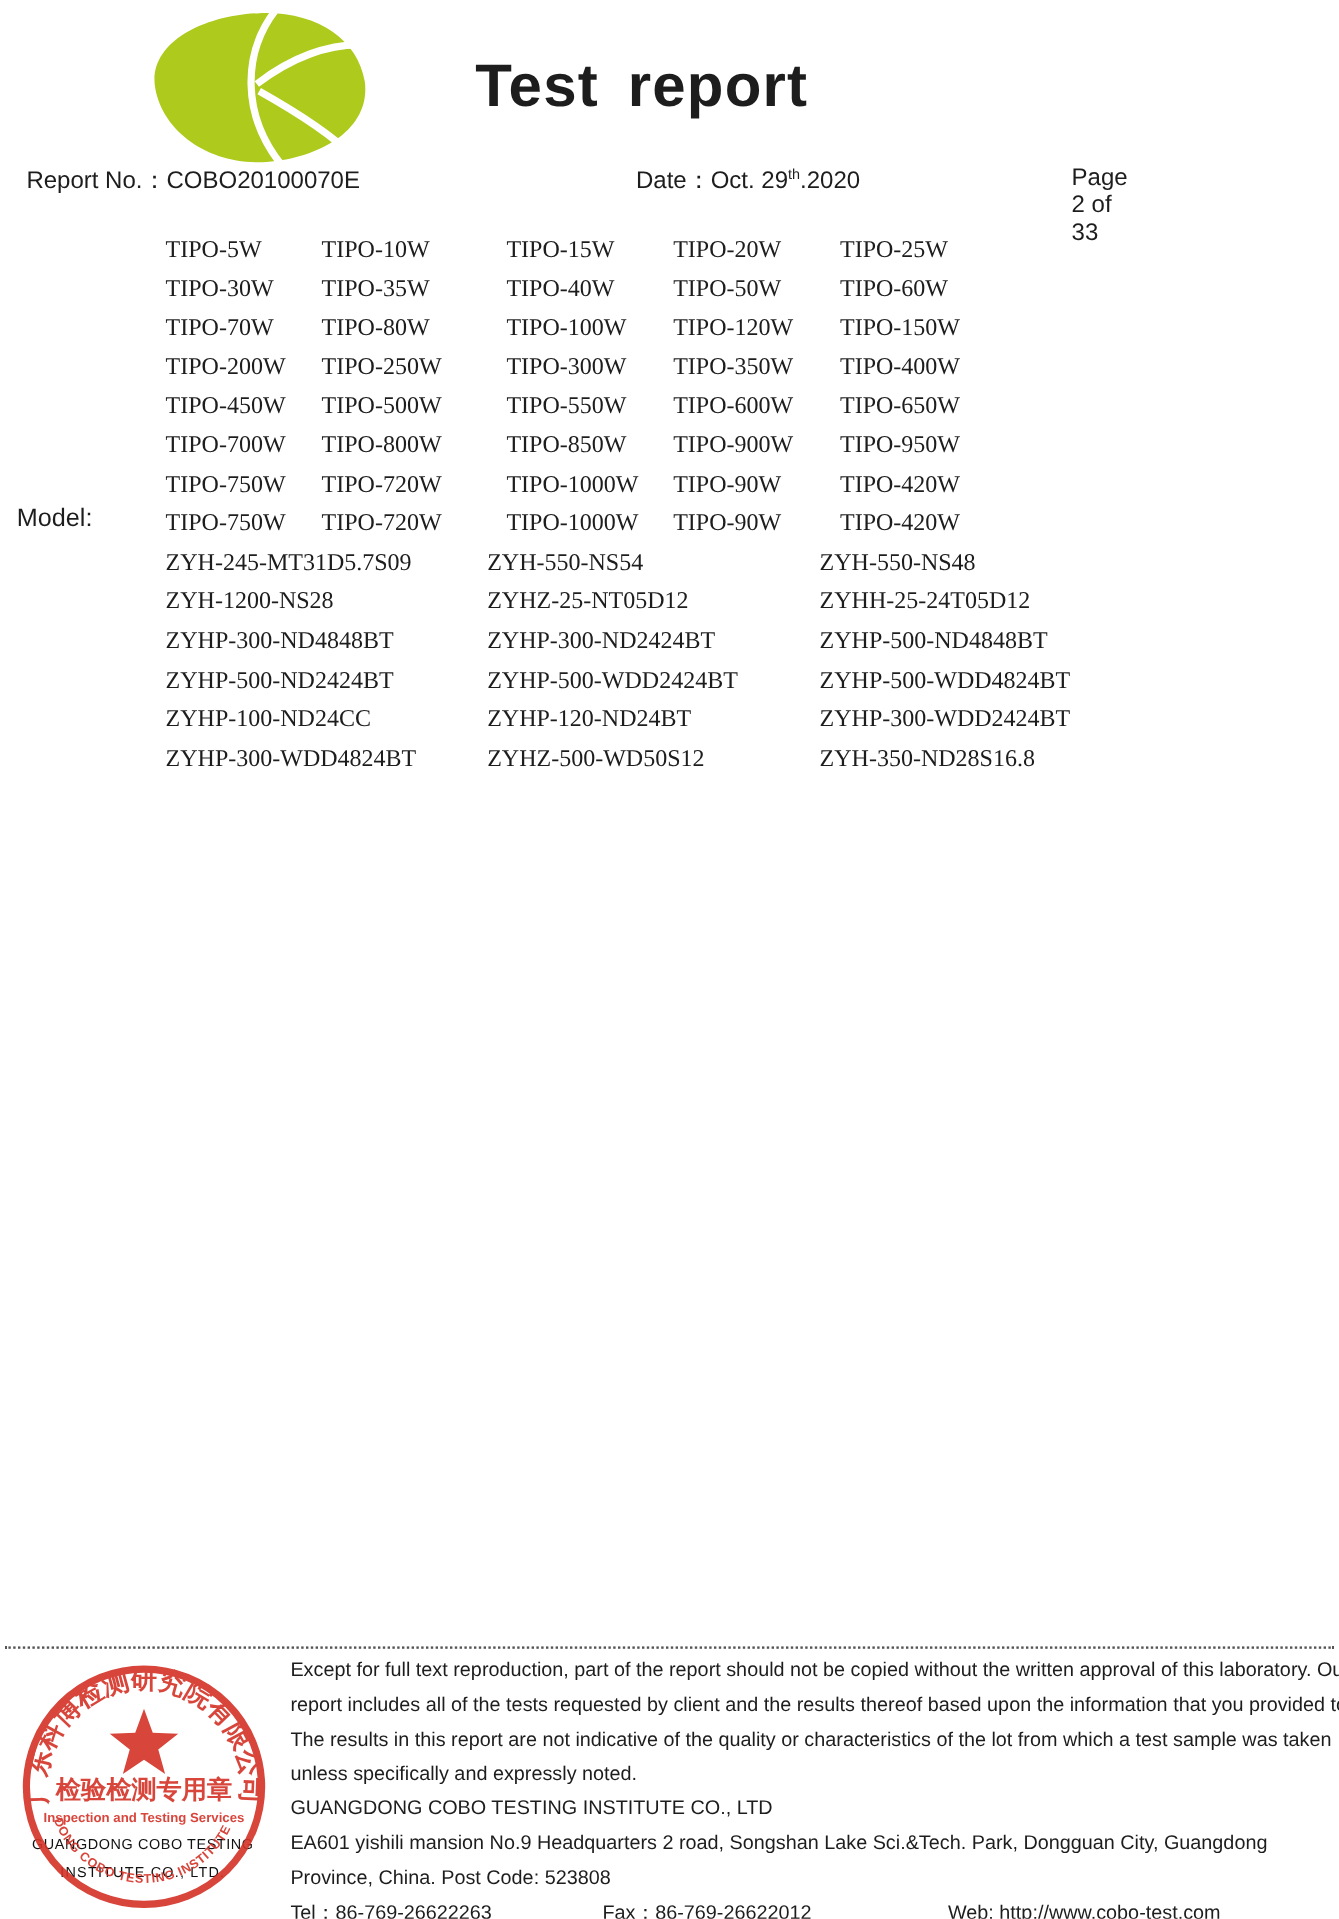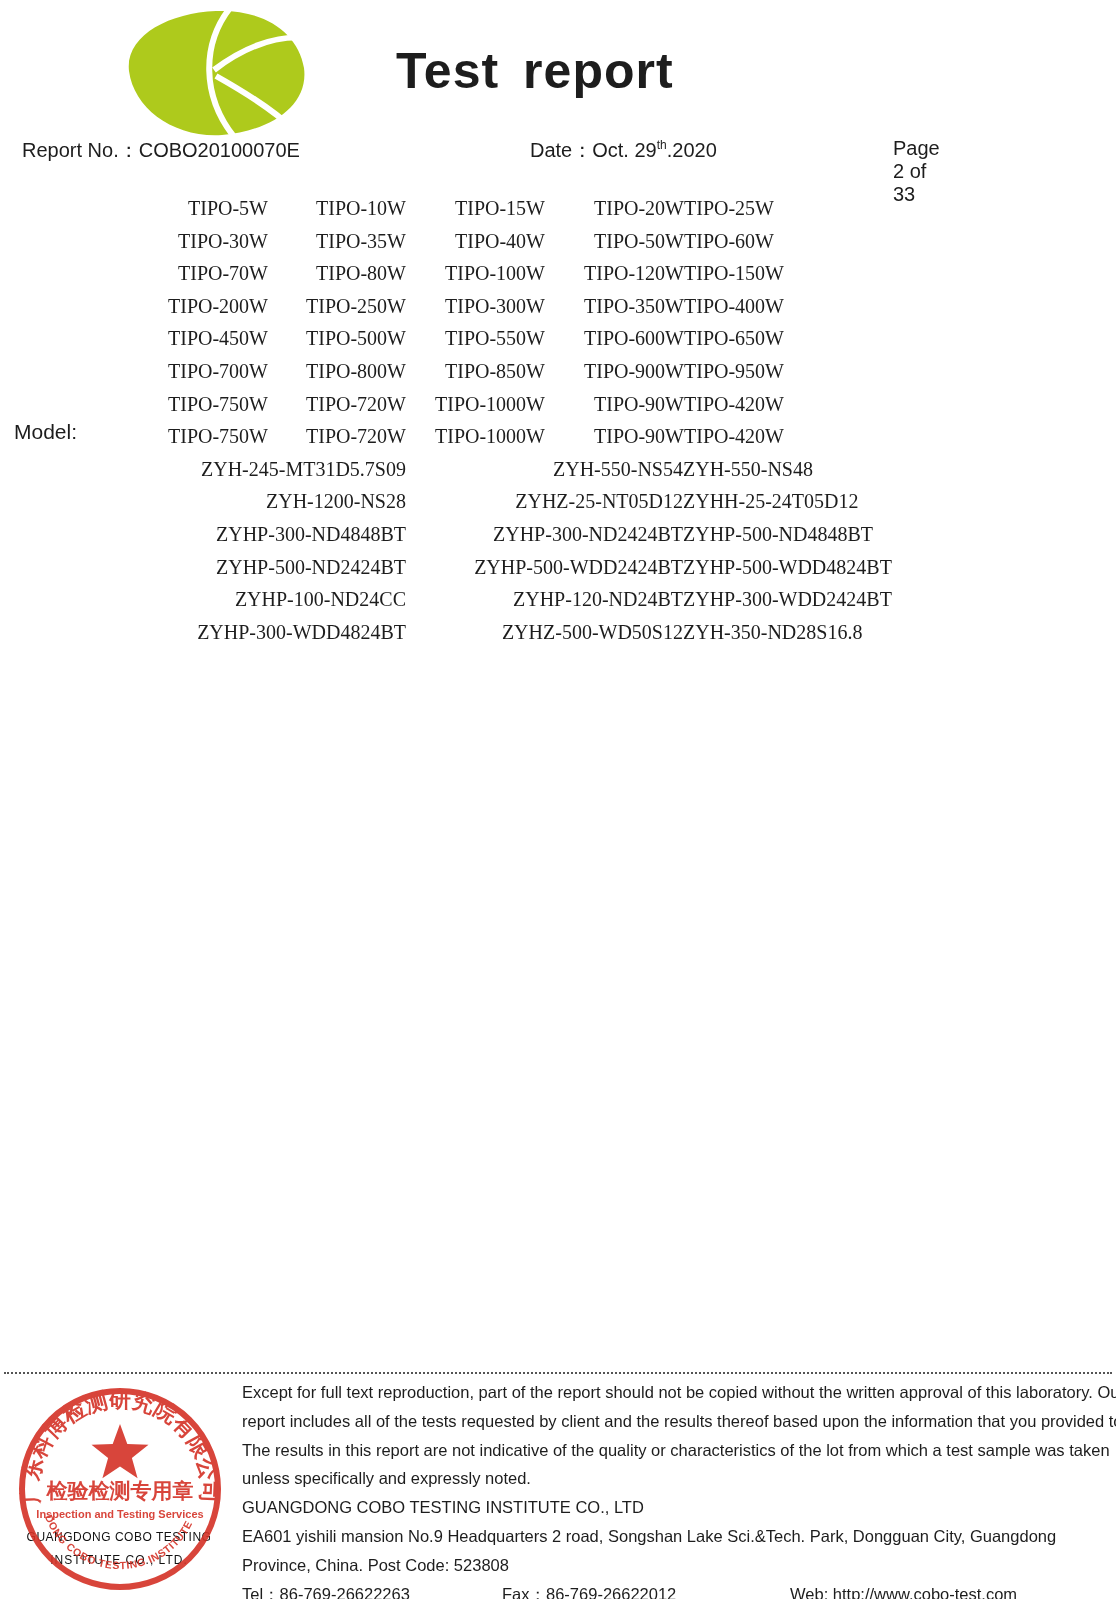--- a/index.html
+++ b/index.html
@@ -13,26 +13,26 @@
   .page-title .w2 { margin-left:24px; }
 
   .header-row { position:absolute; left:0; top:137px; width:908px; height:30px; font-size:20px; }
   .report-no  { position:absolute; left:22px;  top:0; }
   .date-field { position:absolute; left:530px; top:0; }
   .date-field sup { font-size:60%; vertical-align:super; }
   .page-num   { position:absolute; left:893px; top:0; }
 
   
   .model-label { position:absolute; left:14px; top:420px; font-size:21px; }
-  .model-grid  { position:absolute; left:138px; top:197px; width:860px;text-align:right; }
+  .model-grid  { position:absolute; left:138px; top:197px; width:860px; }
   .model-row   { display:flex; height:32.6px; align-items:flex-start;
                  font-family:"Liberation Serif", serif; font-size:20px; white-space:nowrap; }
   .cols-5 .model-cell:nth-child(1){ width:130px; }
   .cols-5 .model-cell:nth-child(2){ width:138px; }
-  .cols-5 .model-cell:nth-child(3){ width:139px; }
+  .cols-5 .model-cell:nth-child(3){ width:139px;margin-left:16px; }
   .cols-5 .model-cell:nth-child(4){ width:139px; }
   .cols-3 .model-cell:nth-child(1){ width:268px; }
   .cols-3 .model-cell:nth-child(2){ width:277px; }
 
   
   .footer-sep { position:absolute; left:4px; right:4px; top:1372px; border-top:2px dotted #555; }
   .footer-text { position:absolute; left:242px; top:1378px; width:866px; font-size:16.5px; }
   .footer-text .fline { line-height:28.8px; height:28.8px; white-space:nowrap; }
   .contact-row { display:flex; line-height:28.8px; height:28.8px; white-space:nowrap; }
   .contact-row .tel { width:260px; }

